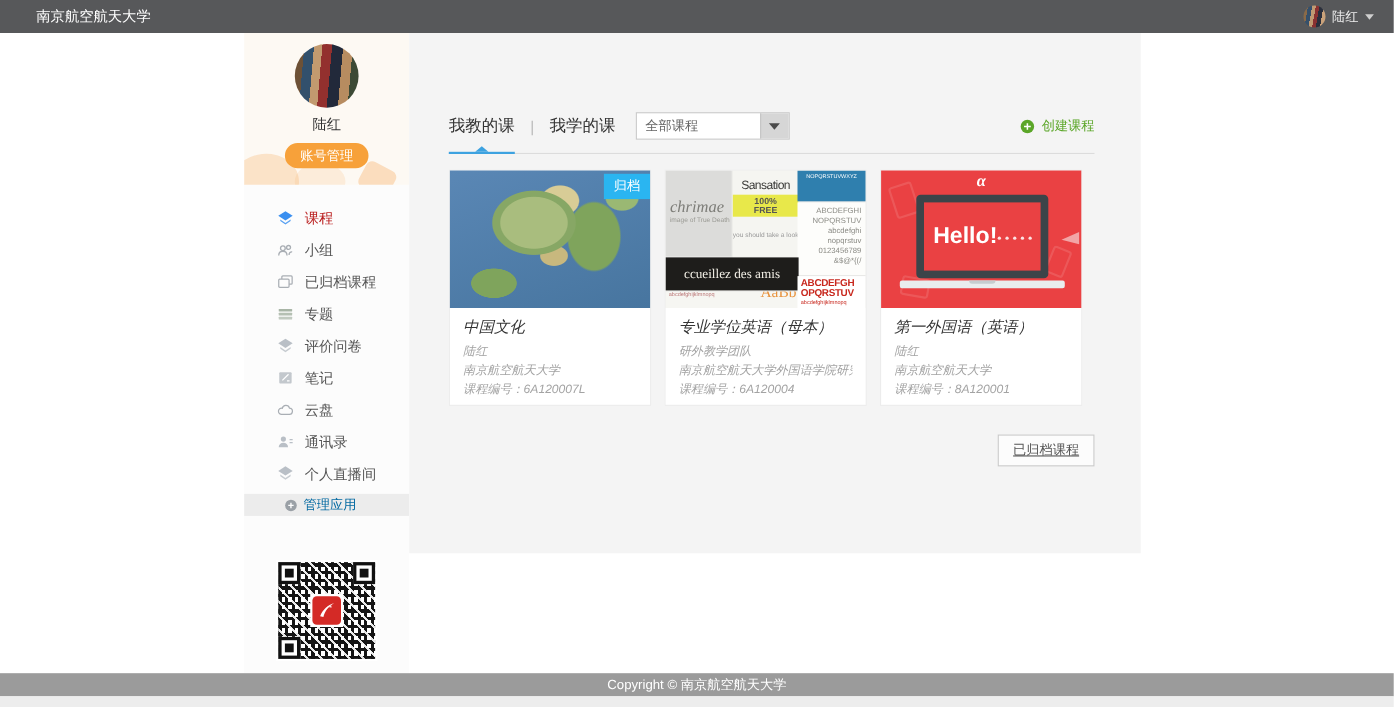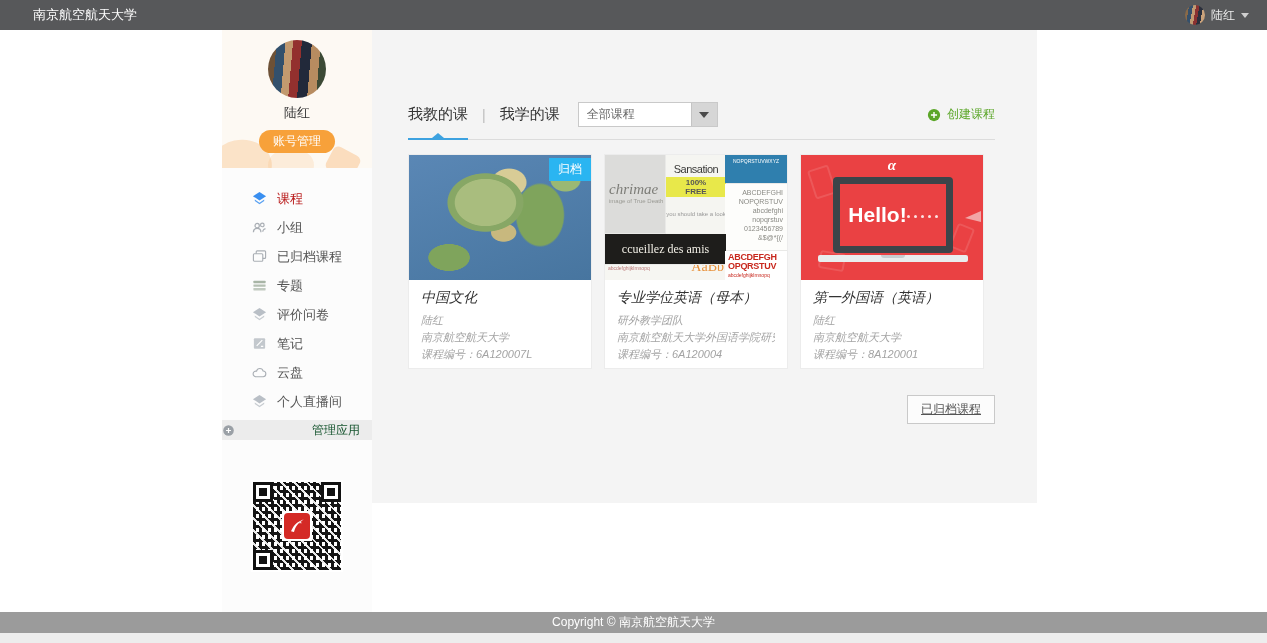--- a/index.html
+++ b/index.html
@@ -29,22 +29,22 @@
     background:linear-gradient(95deg,#6d5136 0 14%,#32506c 14% 28%,#c29a6f 28% 40%,#93302e 40% 54%,#22293a 54% 70%,#b78c60 70% 84%,#3c4a35 84% 100%); }
   .pname { font-size:13px; color:#333; margin-bottom:8px; }
   .account-btn { display:inline-block; background:#f7a13a; color:#fff; font-size:12px;
     padding:3px 14px; border-radius:12px; border:none; cursor:pointer; position:relative; z-index:2; }
 
   .menu { list-style:none; padding:16px 0 0 30px; background:#fcfcfc; }
   .menu li { height:29px; display:flex; align-items:center; gap:10px; cursor:pointer; color:#555; font-size:13px; }
   .menu li.active { color:#b91c1c; }
   .micon { width:15px; height:15px; flex:0 0 15px; display:inline-flex; }
 
-  .manage-row { height:20px; background:#ececec; display:flex; align-items:center; justify-content:space-between;
-    gap:5px; padding-right:12px; color:#14532d; font-size:12px; margin-top:4px; cursor:pointer; }
+  .manage-row { height:20px; background:#ececec; display:flex; align-items:center; justify-content:center;
+    gap:5px; padding-right:12px; color:#0369a1; font-size:12px; margin-top:4px; cursor:pointer; }
 
   .qr-wrap { text-align:center; margin-top:40px; }
   .qr { position:relative; width:92px; height:92px; margin:0 auto; background:#fff; }
   .qr-noise { position:absolute; inset:2px;
     background-image:
       repeating-linear-gradient(45deg, rgba(255,255,255,.9) 0 2px, transparent 2px 9px),
       repeating-linear-gradient(90deg, #151515 0 3px, transparent 3px 6px),
       repeating-linear-gradient(0deg, #151515 0 3px, #fff 3px 7px); }
   .qr-finder { position:absolute; width:20px; height:20px; border:3px solid #111; background:#fff; }
   .qr-finder i { position:absolute; left:3px; top:3px; width:8px; height:8px; background:#111; display:block; }
@@ -224,20 +224,30 @@
       <span class="micon">
           <svg width="15" height="15" viewBox="0 0 16 16" fill="none" stroke="#a9aeb4" stroke-width="1.2">
             <path d="M4.5 12.5 a3 3 0 1 1 .4-5.9 a3.6 3.6 0 0 1 7-.2 a2.8 2.8 0 0 1-.4 6.1 Z"></path>
           </svg>
         </span>
       <span>云盘</span>
     </li>
     <li>
       <span class="micon">
           <svg width="15" height="15" viewBox="0 0 16 16">
+            <circle cx="6" cy="5.5" r="2.5" fill="#b9bfc6"></circle>
+            <path d="M1.5 13.5 c0-3 2-4.5 4.5-4.5 s4.5 1.5 4.5 4.5 Z" fill="#b9bfc6"></path>
+            <path d="M12 6 h3 M12 9 h3" stroke="#b9bfc6" stroke-width="1.2"></path>
+          </svg>
+        </span>
+      <span>通讯录</span>
+    </li>
+    <li>
+      <span class="micon">
+          <svg width="15" height="15" viewBox="0 0 16 16">
             <path d="M8 1 L15 5.5 L8 10 L1 5.5 Z" fill="#b9bfc6"></path>
             <path d="M3 9 L8 12.4 L13 9 L13 10.6 L8 14 L3 10.6 Z" fill="#b9bfc6" opacity=".8"></path>
           </svg>
         </span>
       <span>个人直播间</span>
     </li>
   </ul>
 
   <div class="manage-row">
     <svg width="13" height="13" viewBox="0 0 16 16">

